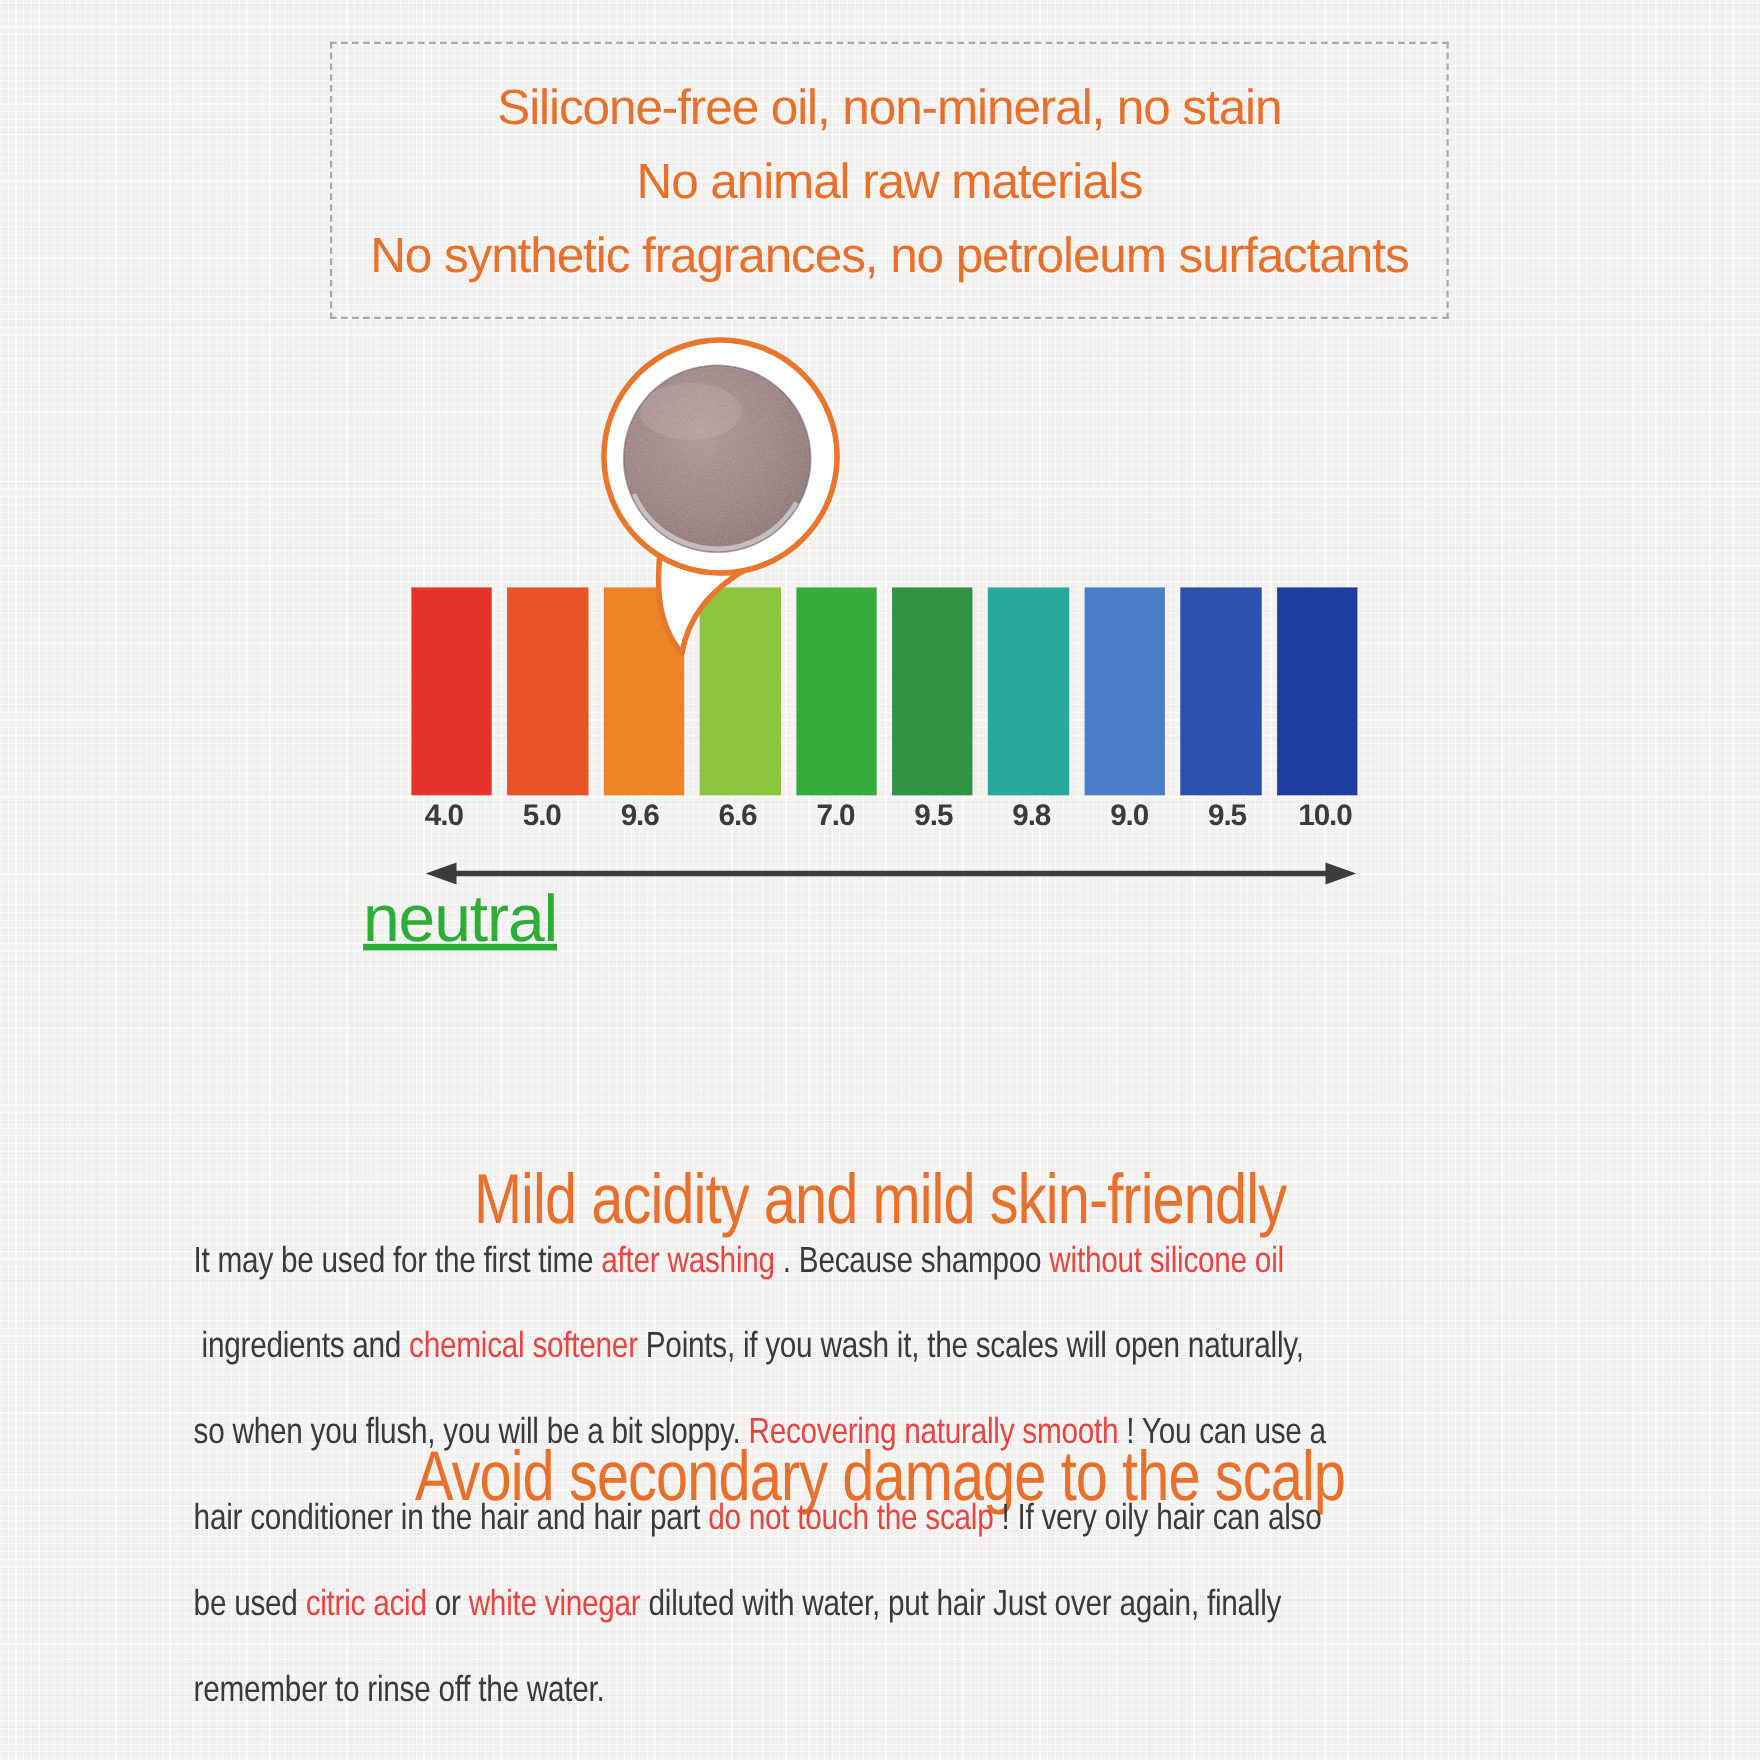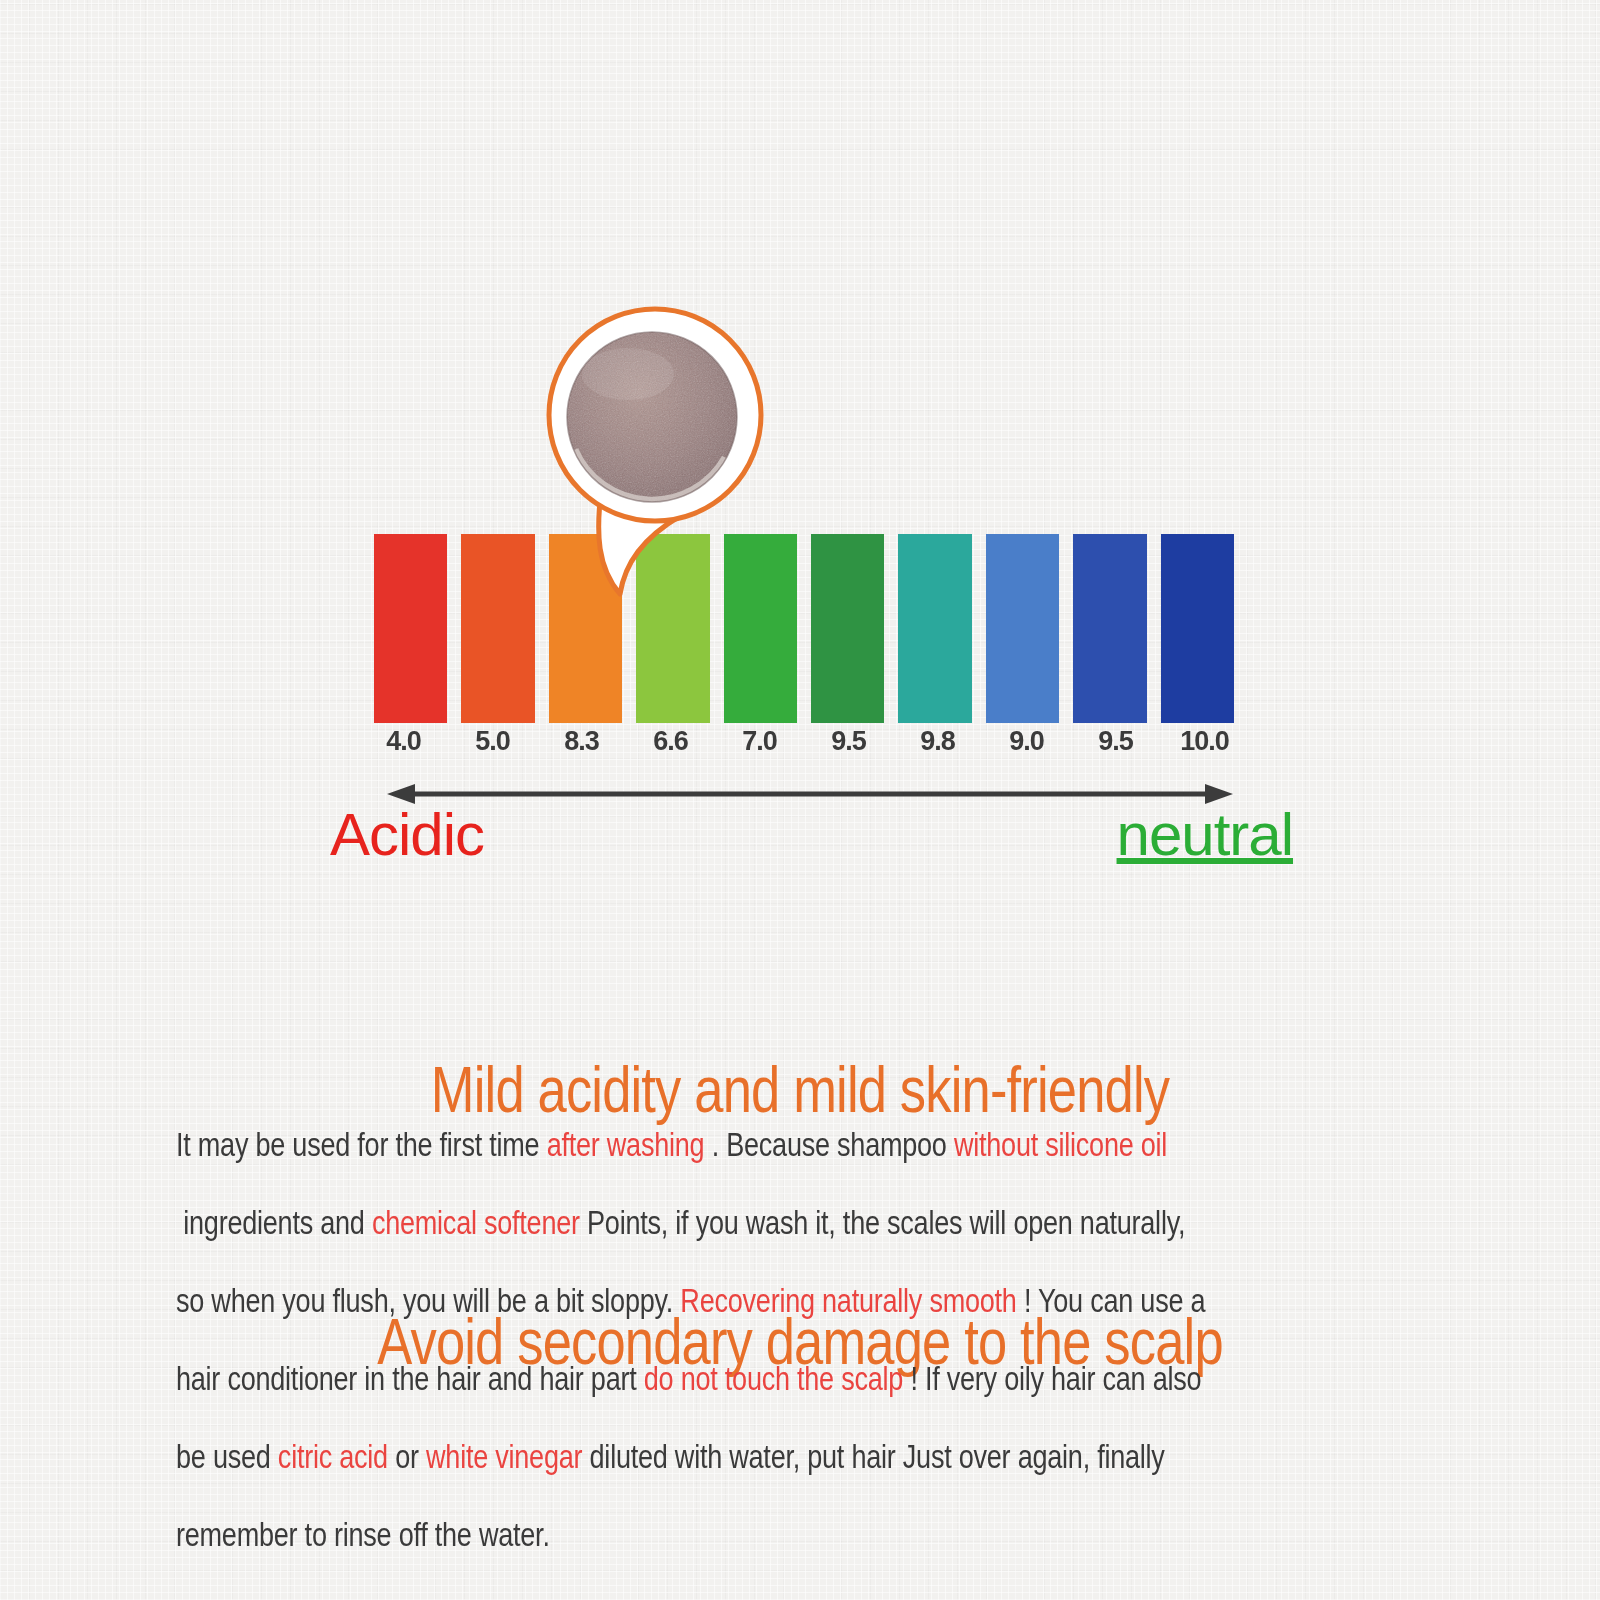--- a/index.html
+++ b/index.html
@@ -56,37 +56,42 @@
     transform:scaleX(.82);transform-origin:0 0;
   }
   .para-line{white-space:pre;height:78px;line-height:78px;}
   .para-line .red{color:var(--red-highlight);}
 </style>
 </head>
 <body>
 
 <div class="stage">
 
+  <div class="claims-box">
+    <div class="claim">Silicone-free oil, non-mineral, no stain</div>
+    <div class="claim">No animal raw materials</div>
+    <div class="claim">No synthetic fragrances, no petroleum surfactants</div>
+  </div>
 
   <div class="bars" id="bars">
       <div class="bar" style="background: rgb(229, 51, 42);"></div>
       <div class="bar" style="background: rgb(233, 84, 38);"></div>
       <div class="bar" style="background: rgb(239, 132, 38);"></div>
       <div class="bar" style="background: rgb(140, 198, 62);"></div>
       <div class="bar" style="background: rgb(53, 172, 60);"></div>
       <div class="bar" style="background: rgb(47, 147, 67);"></div>
       <div class="bar" style="background: rgb(43, 168, 156);"></div>
       <div class="bar" style="background: rgb(74, 126, 201);"></div>
       <div class="bar" style="background: rgb(45, 79, 174);"></div>
       <div class="bar" style="background: rgb(30, 61, 161);"></div>
     </div>
   <div class="ticks" id="ticks">
       <div class="tick">4.0</div>
       <div class="tick">5.0</div>
-      <div class="tick">8.3</div>
+      <div class="tick">9.6</div>
       <div class="tick">6.6</div>
       <div class="tick">7.0</div>
       <div class="tick">9.5</div>
       <div class="tick">9.8</div>
       <div class="tick">9.0</div>
       <div class="tick">9.5</div>
       <div class="tick">10.0</div>
     </div>
 
   <svg class="bubble" viewBox="0 0 230 300" xmlns="http://www.w3.org/2000/svg">
@@ -115,21 +120,20 @@
     <circle cx="112" cy="117" r="85" fill="none" stroke="#6e5a59" stroke-width="1.5" opacity="0.55"></circle>
   </svg>
 
   <svg class="axis-arrow" viewBox="0 0 846 24" xmlns="http://www.w3.org/2000/svg">
     <line x1="18" y1="12" x2="828" y2="12"></line>
     <polygon points="0,12 28,2 28,22"></polygon>
     <polygon points="846,12 818,2 818,22"></polygon>
   </svg>
 
   <div class="axis-labels">
-    <span class="acidic">Acidic</span>
     <span class="neutral">neutral</span>
   </div>
 
   <div class="headline">
     <div>Mild acidity and mild skin-friendly</div>
     <div>Avoid secondary damage to the scalp</div>
   </div>
 
   <div class="paragraph" id="paragraph">
       <div class="para-line"><span>It may be used for the first time </span><span class="red">after washing</span><span> . Because shampoo </span><span class="red">without silicone oil</span></div>

